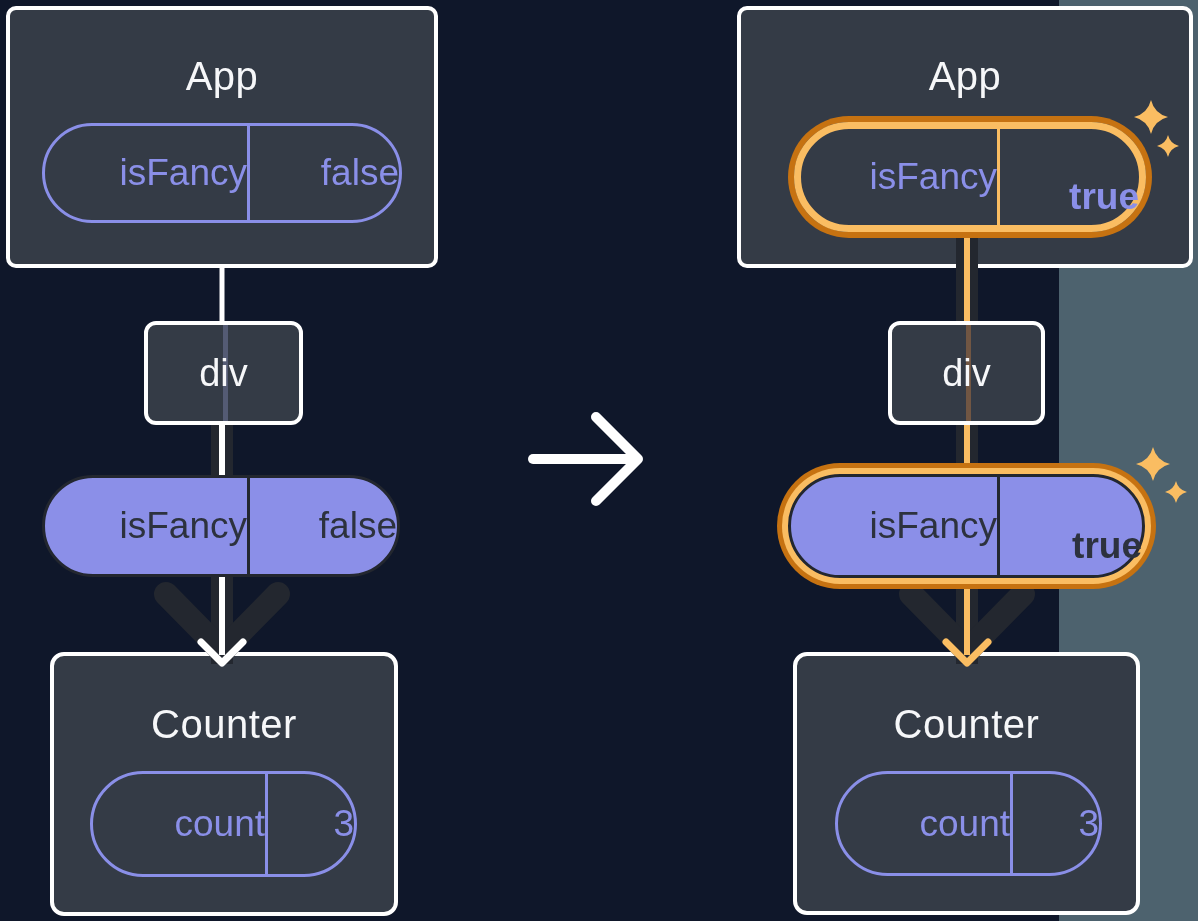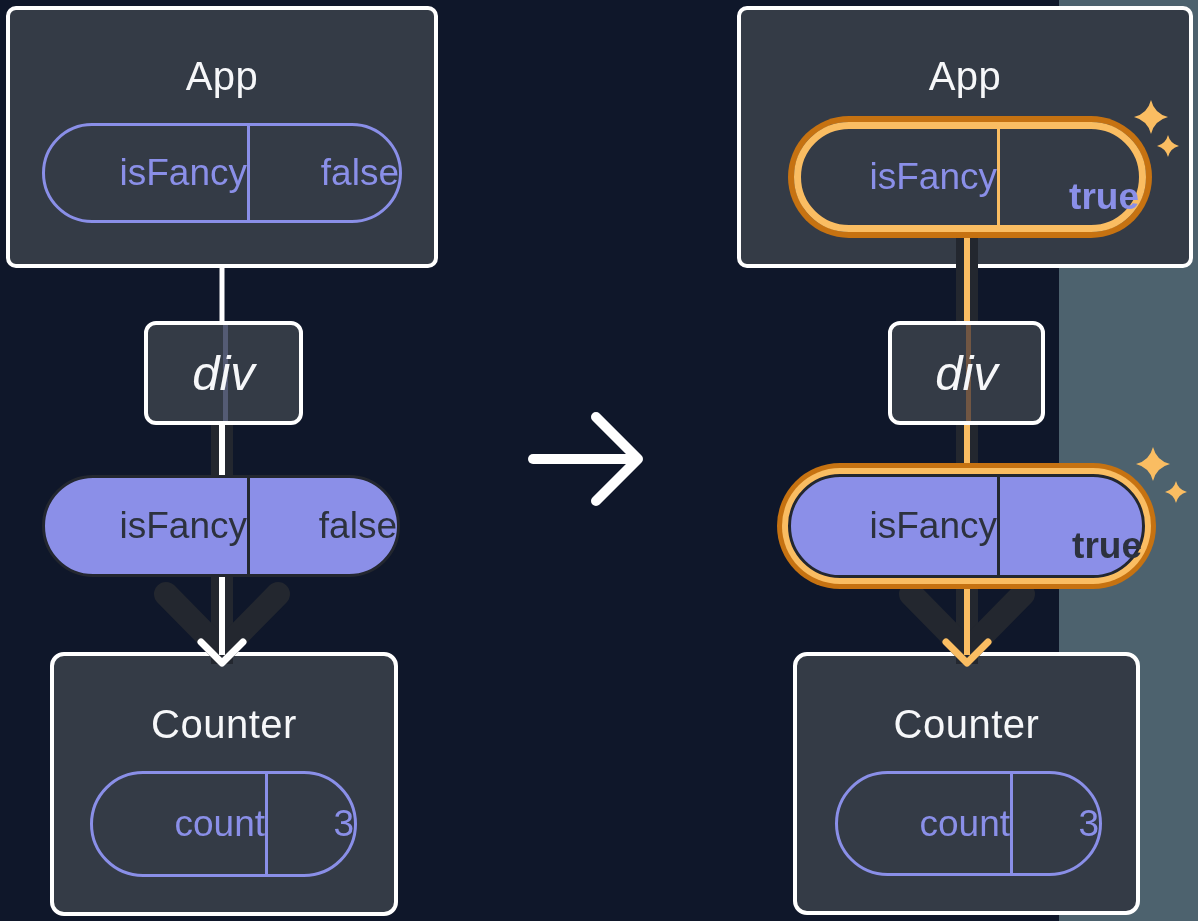--- a/index.html
+++ b/index.html
@@ -18,21 +18,21 @@
     border:4px solid #ffffff;
     border-radius:12px;
     box-sizing:border-box;
     z-index:1;
   }
   .box-title{
     position:absolute;left:0;right:0;text-align:center;
     color:#f6f7f9;font-size:40px;font-weight:500;letter-spacing:.5px;
   }
   .div-box{z-index:3;display:flex;align-items:center;justify-content:center;}
-  .div-label{color:#f6f7f9;font-size:49px;font-weight:500;position:relative;z-index:2;font-style:italic;}
+  .div-label{color:#f6f7f9;font-size:38px;font-weight:500;position:relative;z-index:2;}
   .pass-line{position:absolute;top:0;bottom:0;width:5px;z-index:1;}
   .pass-line.purple-tint{background:rgba(160,165,225,0.30);}
   .pass-line.orange-tint{background:rgba(255,150,64,0.30);}
 
   
   .pill{
     position:absolute;display:flex;align-items:stretch;
     border-radius:999px;box-sizing:border-box;z-index:4;
   }
   .pill .seg{display:flex;align-items:center;justify-content:flex-end;}

